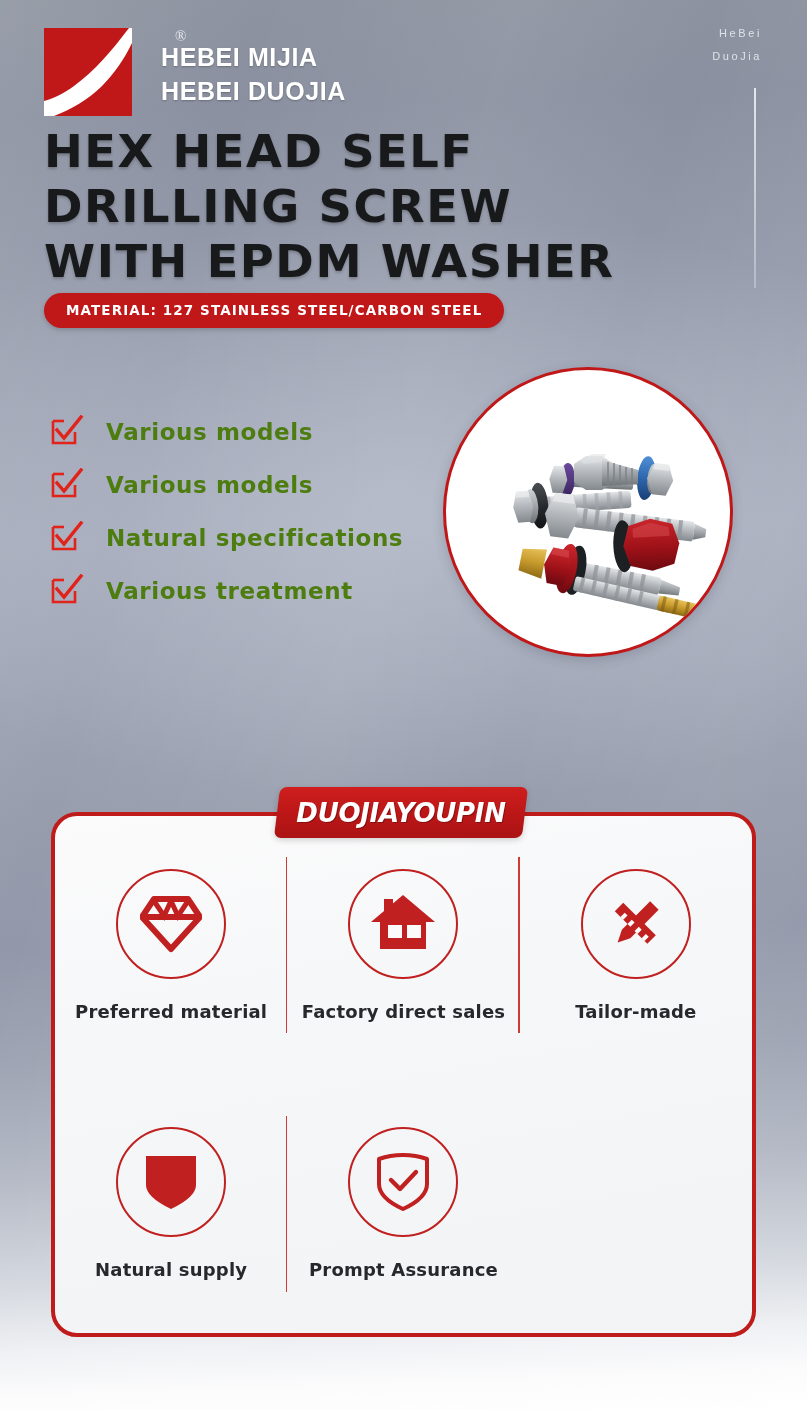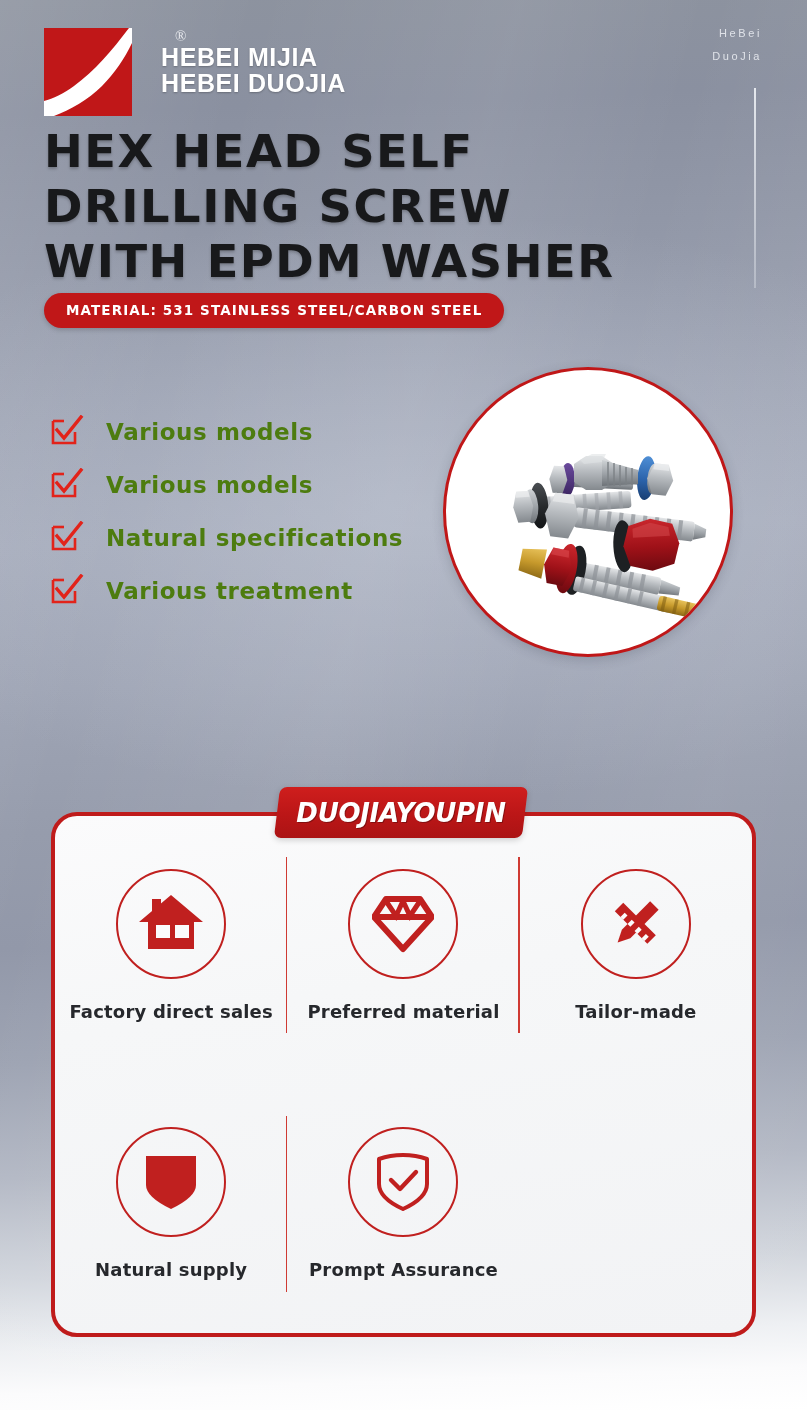--- a/index.html
+++ b/index.html
@@ -51,21 +51,21 @@
     position:relative; width:88px; height:88px;
     background:#c01718; overflow:hidden; flex:none;
   }
   .logo-mark svg { position:absolute; left:0; top:0; }
   .logo-reg {
     position:absolute; left:131px; top:0px;
     font-size:15px; color:#e8eaee; font-family:"Liberation Serif", serif;
   }
   .logo-text {
     margin-left:29px; padding-top:16px;
-    display:flex; flex-direction:column; 
+    display:flex; flex-direction:column; gap:8px;
   }
   .logo-line {
     font-family:"Liberation Sans", sans-serif;
     font-weight:bold; font-size:25px; letter-spacing:0.6px;
     color:#ffffff; line-height:1.05;
     text-shadow:0 1px 2px rgba(0,0,0,0.25);
   }
 
   .corner-brand {
     position:absolute; right:45px; top:22px;
@@ -230,21 +230,21 @@
     <div>DuoJia</div>
   </div>
   <div class="corner-rule"></div>
 
   <div class="headline">
     <div class="headline-line">HEX HEAD SELF</div>
     <div class="headline-line">DRILLING SCREW</div>
     <div class="headline-line">WITH EPDM WASHER</div>
   </div>
 
-  <div class="material-badge">MATERIAL: 531 STAINLESS STEEL/CARBON STEEL</div>
+  <div class="material-badge">MATERIAL: 127 STAINLESS STEEL/CARBON STEEL</div>
 
   <div class="checklist">
     <div class="check-item">
       <span class="check-box">
         <svg width="34" height="34" viewBox="0 0 34 34">
           <path d="M3 6 L3 28 L25 28 L25 17" fill="none" stroke="#e2231a" stroke-width="2.6"></path>
           <path d="M3 6 L14 6" fill="none" stroke="#e2231a" stroke-width="2.6"></path>
           <path d="M7 15 L14 23 L31 2" fill="none" stroke="#e2231a" stroke-width="3.4" stroke-linecap="square"></path>
         </svg>
       </span>
@@ -431,41 +431,41 @@
 
   <div class="brand-banner">
     <span>DUOJIAYOUPIN</span>
   </div>
 
   <div class="adv-panel">
     <div class="adv-grid">
 
       <div class="adv-cell">
         <div class="adv-icon-circle">
+          <svg width="62" height="58" viewBox="0 0 62 58">
+            <path d="M14 4 L48 4 L60 22 L31 54 L2 22 Z" fill="none" stroke="#c0201f" stroke-width="6" stroke-linejoin="round"></path>
+            <path d="M4 22 L58 22" stroke="#c0201f" stroke-width="6"></path>
+            <path d="M14 6 L24 21 L31 6" fill="none" stroke="#c0201f" stroke-width="5"></path>
+            <path d="M48 6 L38 21 L31 6" fill="none" stroke="#c0201f" stroke-width="5"></path>
+          </svg>
+        </div>
+        <div class="adv-label">Preferred material</div>
+        <div class="divider"></div>
+      </div>
+
+      <div class="adv-cell">
+        <div class="adv-icon-circle">
           <svg width="66" height="62" viewBox="0 0 66 62">
             <rect x="14" y="6" width="9" height="20" fill="#c0201f"></rect>
             <path d="M33 2 L65 29 L56 29 L56 56 L10 56 L10 29 L1 29 Z" fill="#c0201f"></path>
             <rect x="18" y="32" width="14" height="13" fill="#fbfbfc"></rect>
             <rect x="37" y="32" width="14" height="13" fill="#fbfbfc"></rect>
           </svg>
         </div>
         <div class="adv-label">Factory direct sales</div>
-        <div class="divider"></div>
-      </div>
-
-      <div class="adv-cell">
-        <div class="adv-icon-circle">
-          <svg width="62" height="58" viewBox="0 0 62 58">
-            <path d="M14 4 L48 4 L60 22 L31 54 L2 22 Z" fill="none" stroke="#c0201f" stroke-width="6" stroke-linejoin="round"></path>
-            <path d="M4 22 L58 22" stroke="#c0201f" stroke-width="6"></path>
-            <path d="M14 6 L24 21 L31 6" fill="none" stroke="#c0201f" stroke-width="5"></path>
-            <path d="M48 6 L38 21 L31 6" fill="none" stroke="#c0201f" stroke-width="5"></path>
-          </svg>
-        </div>
-        <div class="adv-label">Preferred material</div>
         <div class="divider"></div>
       </div>
 
       <div class="adv-cell nodiv">
         <div class="adv-icon-circle">
           <svg width="60" height="60" viewBox="0 0 60 60">
             <g transform="rotate(45 30 30)">
               <path d="M24 4 L36 4 L36 44 L30 56 L24 44 Z" fill="#c0201f"></path>
             </g>
             <g transform="rotate(-45 30 30)">

